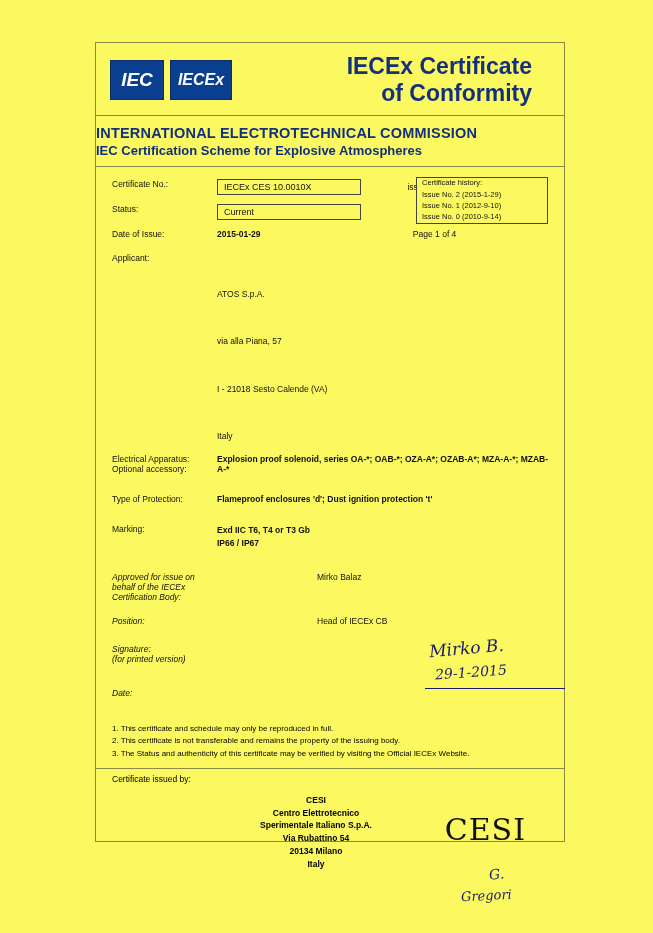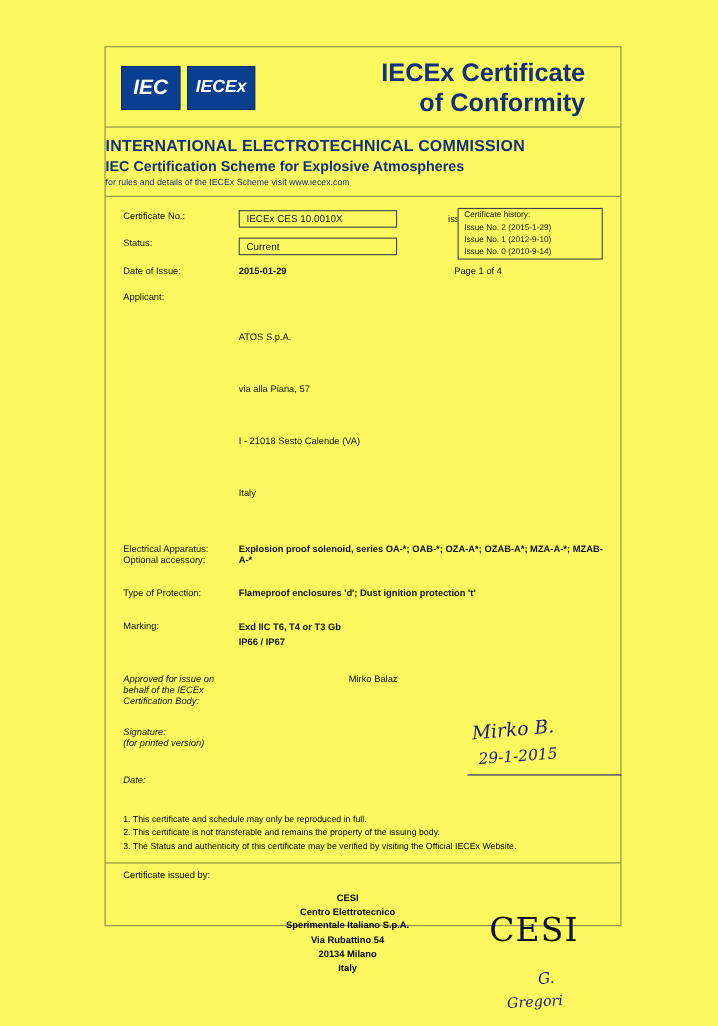--- a/index.html
+++ b/index.html
@@ -282,21 +282,20 @@
       <div class="title-block">
         <div>IECEx Certificate</div>
         <div>of Conformity</div>
       </div>
     </div>
     <hr class="hr">
 
     <div class="scheme">
       <div class="l1">INTERNATIONAL ELECTROTECHNICAL COMMISSION</div>
       <div class="l2">IEC Certification Scheme for Explosive Atmospheres</div>
-      <div class="l3">for rules and details of the IECEx Scheme visit www.iecex.com</div>
     </div>
     <hr class="hr">
 
     <div class="body">
 
       <div class="history">
         <div class="h-title">Certificate history:</div>
         <div>Issue No. 2 (2015-1-29)</div>
         <div>Issue No. 1 (2012-9-10)</div>
         <div>Issue No. 0 (2010-9-14)</div>
@@ -328,21 +327,21 @@
       <div class="row" style="margin-top:14px">
         <div class="label">Applicant:</div>
         <div class="value">
           <div class="addr-line">ATOS S.p.A.</div>
           <div class="addr-line">via alla Piana, 57</div>
           <div class="addr-line">I - 21018 Sesto Calende (VA)</div>
           <div class="addr-line">Italy</div>
         </div>
       </div>
 
-      <div class="row" style="margin-top:40px">
+      <div class="row" style="margin-top:12px">
         <div class="label">
           <div>Electrical Apparatus:</div>
           <div class="it">Optional accessory:</div>
         </div>
         <div class="value b">Explosion proof solenoid, series OA-*; OAB-*; OZA-A*; OZAB-A*; MZA-A-*; MZAB-A-*</div>
       </div>
 
       <div class="row" style="margin-top:20px">
         <div class="label">Type of Protection:</div>
         <div class="value b">Flameproof enclosures 'd'; Dust ignition protection 't'</div>
@@ -357,20 +356,24 @@
       </div>
 
       <div class="row" style="margin-top:22px">
         <div class="label it">
           <div>Approved for issue on behalf of the IECEx</div>
           <div>Certification Body:</div>
         </div>
         <div class="value" style="padding-left:100px">Mirko Balaz</div>
       </div>
 
+      <div class="row" style="margin-top:14px">
+        <div class="label it">Position:</div>
+        <div class="value" style="padding-left:100px">Head of IECEx CB</div>
+      </div>
 
       <div class="row" style="margin-top:18px">
         <div class="label it">
           <div>Signature:</div>
           <div>(for printed version)</div>
           <div style="margin-top:24px">Date:</div>
         </div>
         <div class="value sig-area">
           <div class="sig-ink">Mirko B.</div>
           <div class="sig-ink2">29-1-2015</div>

